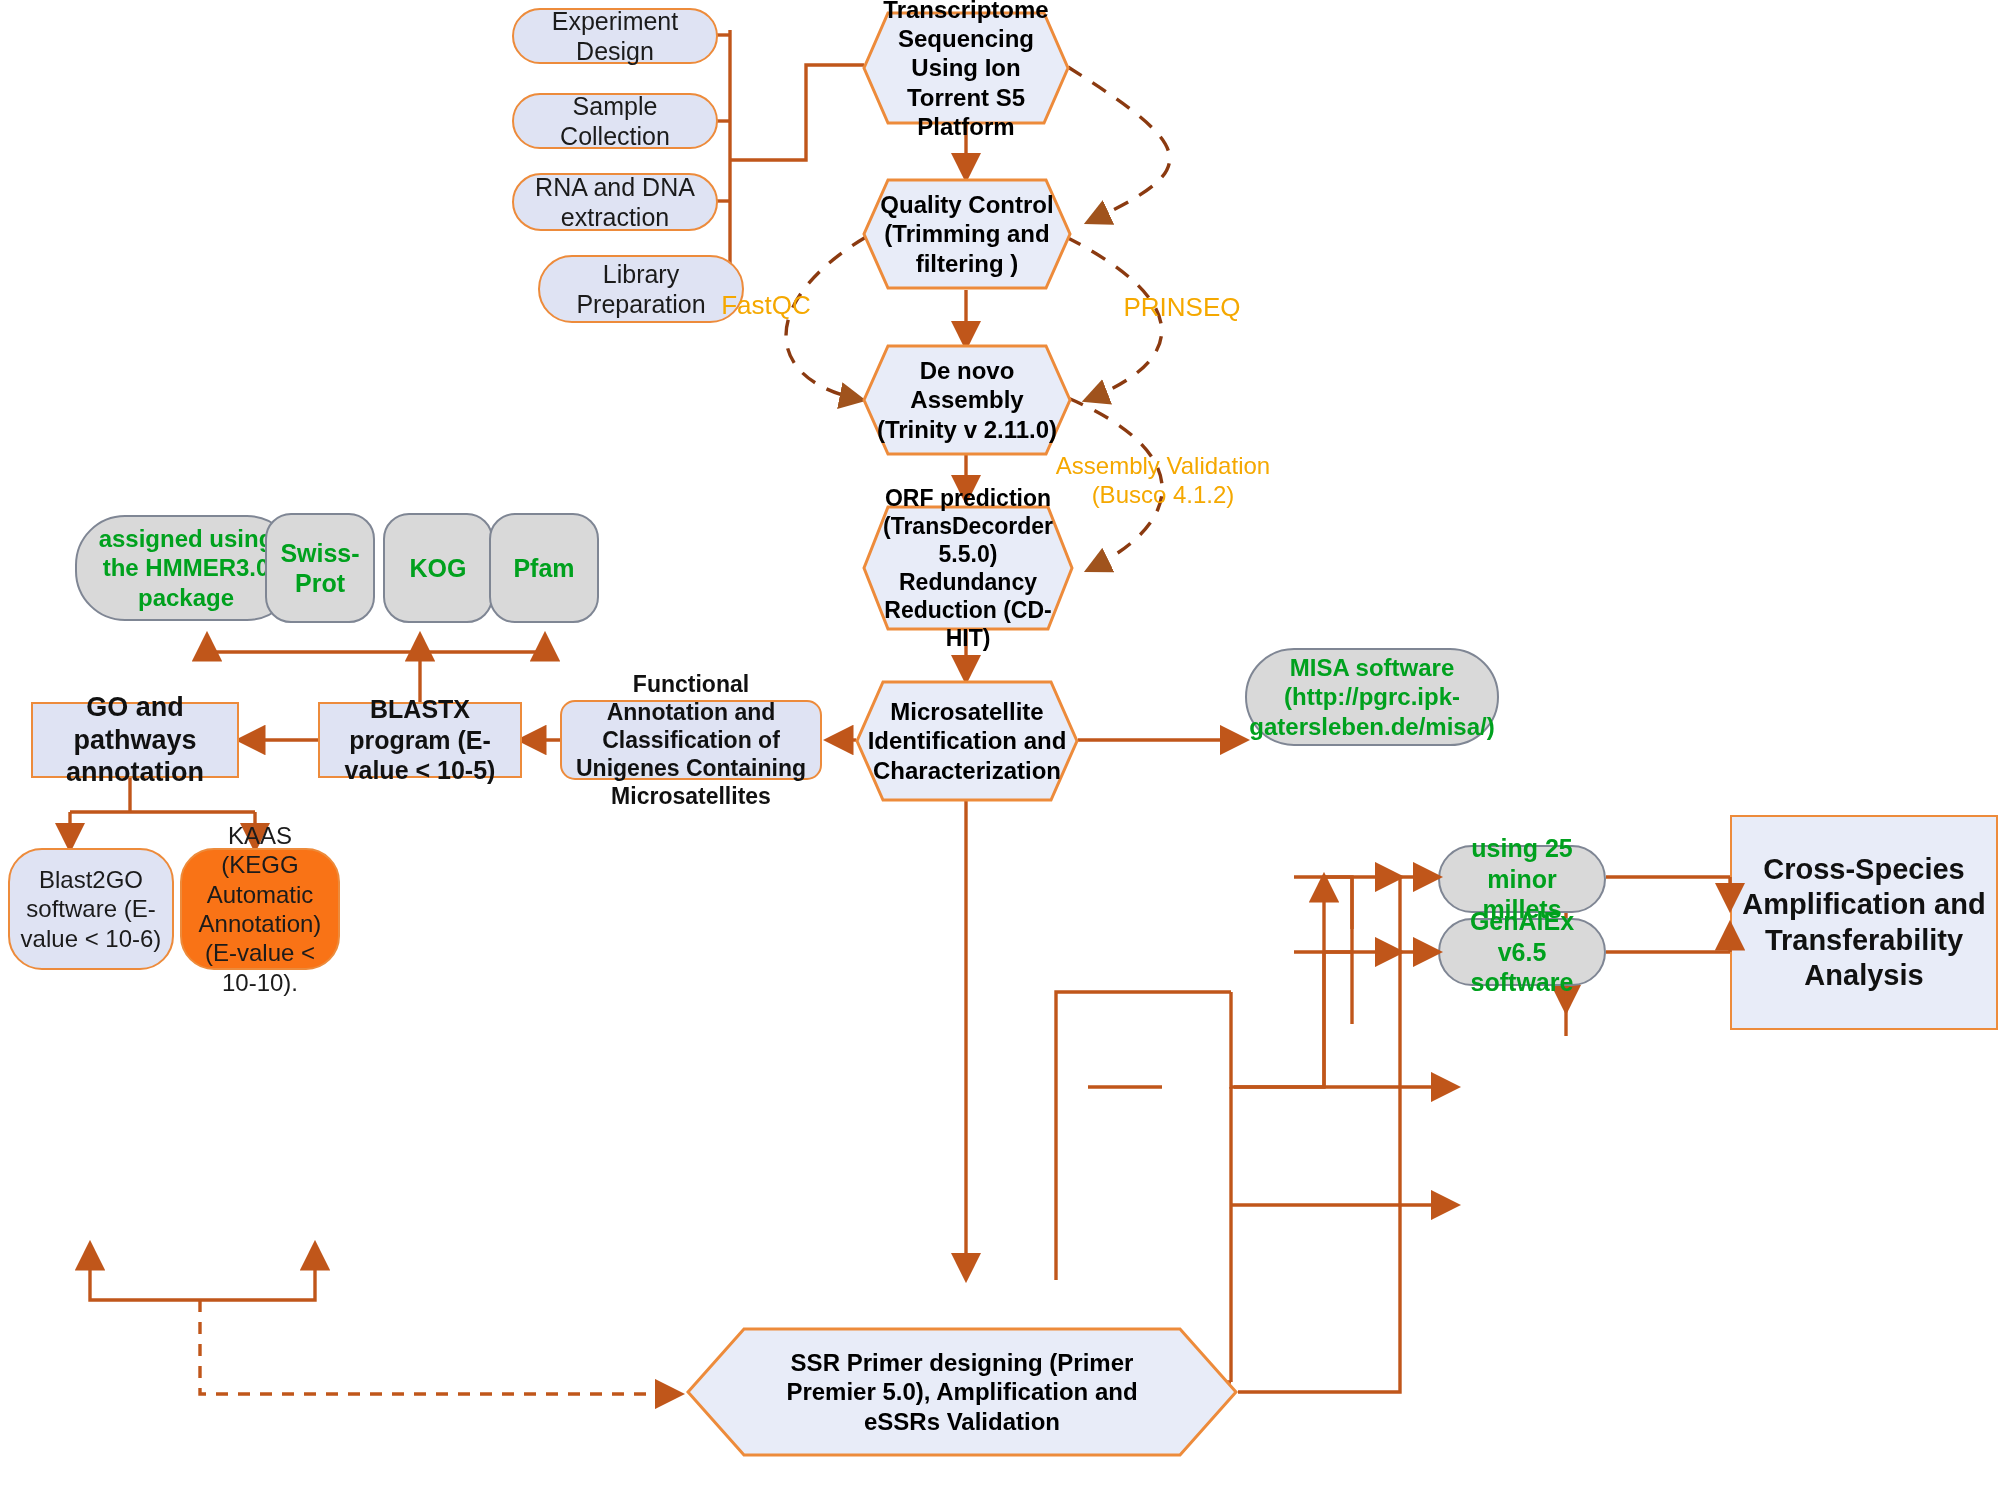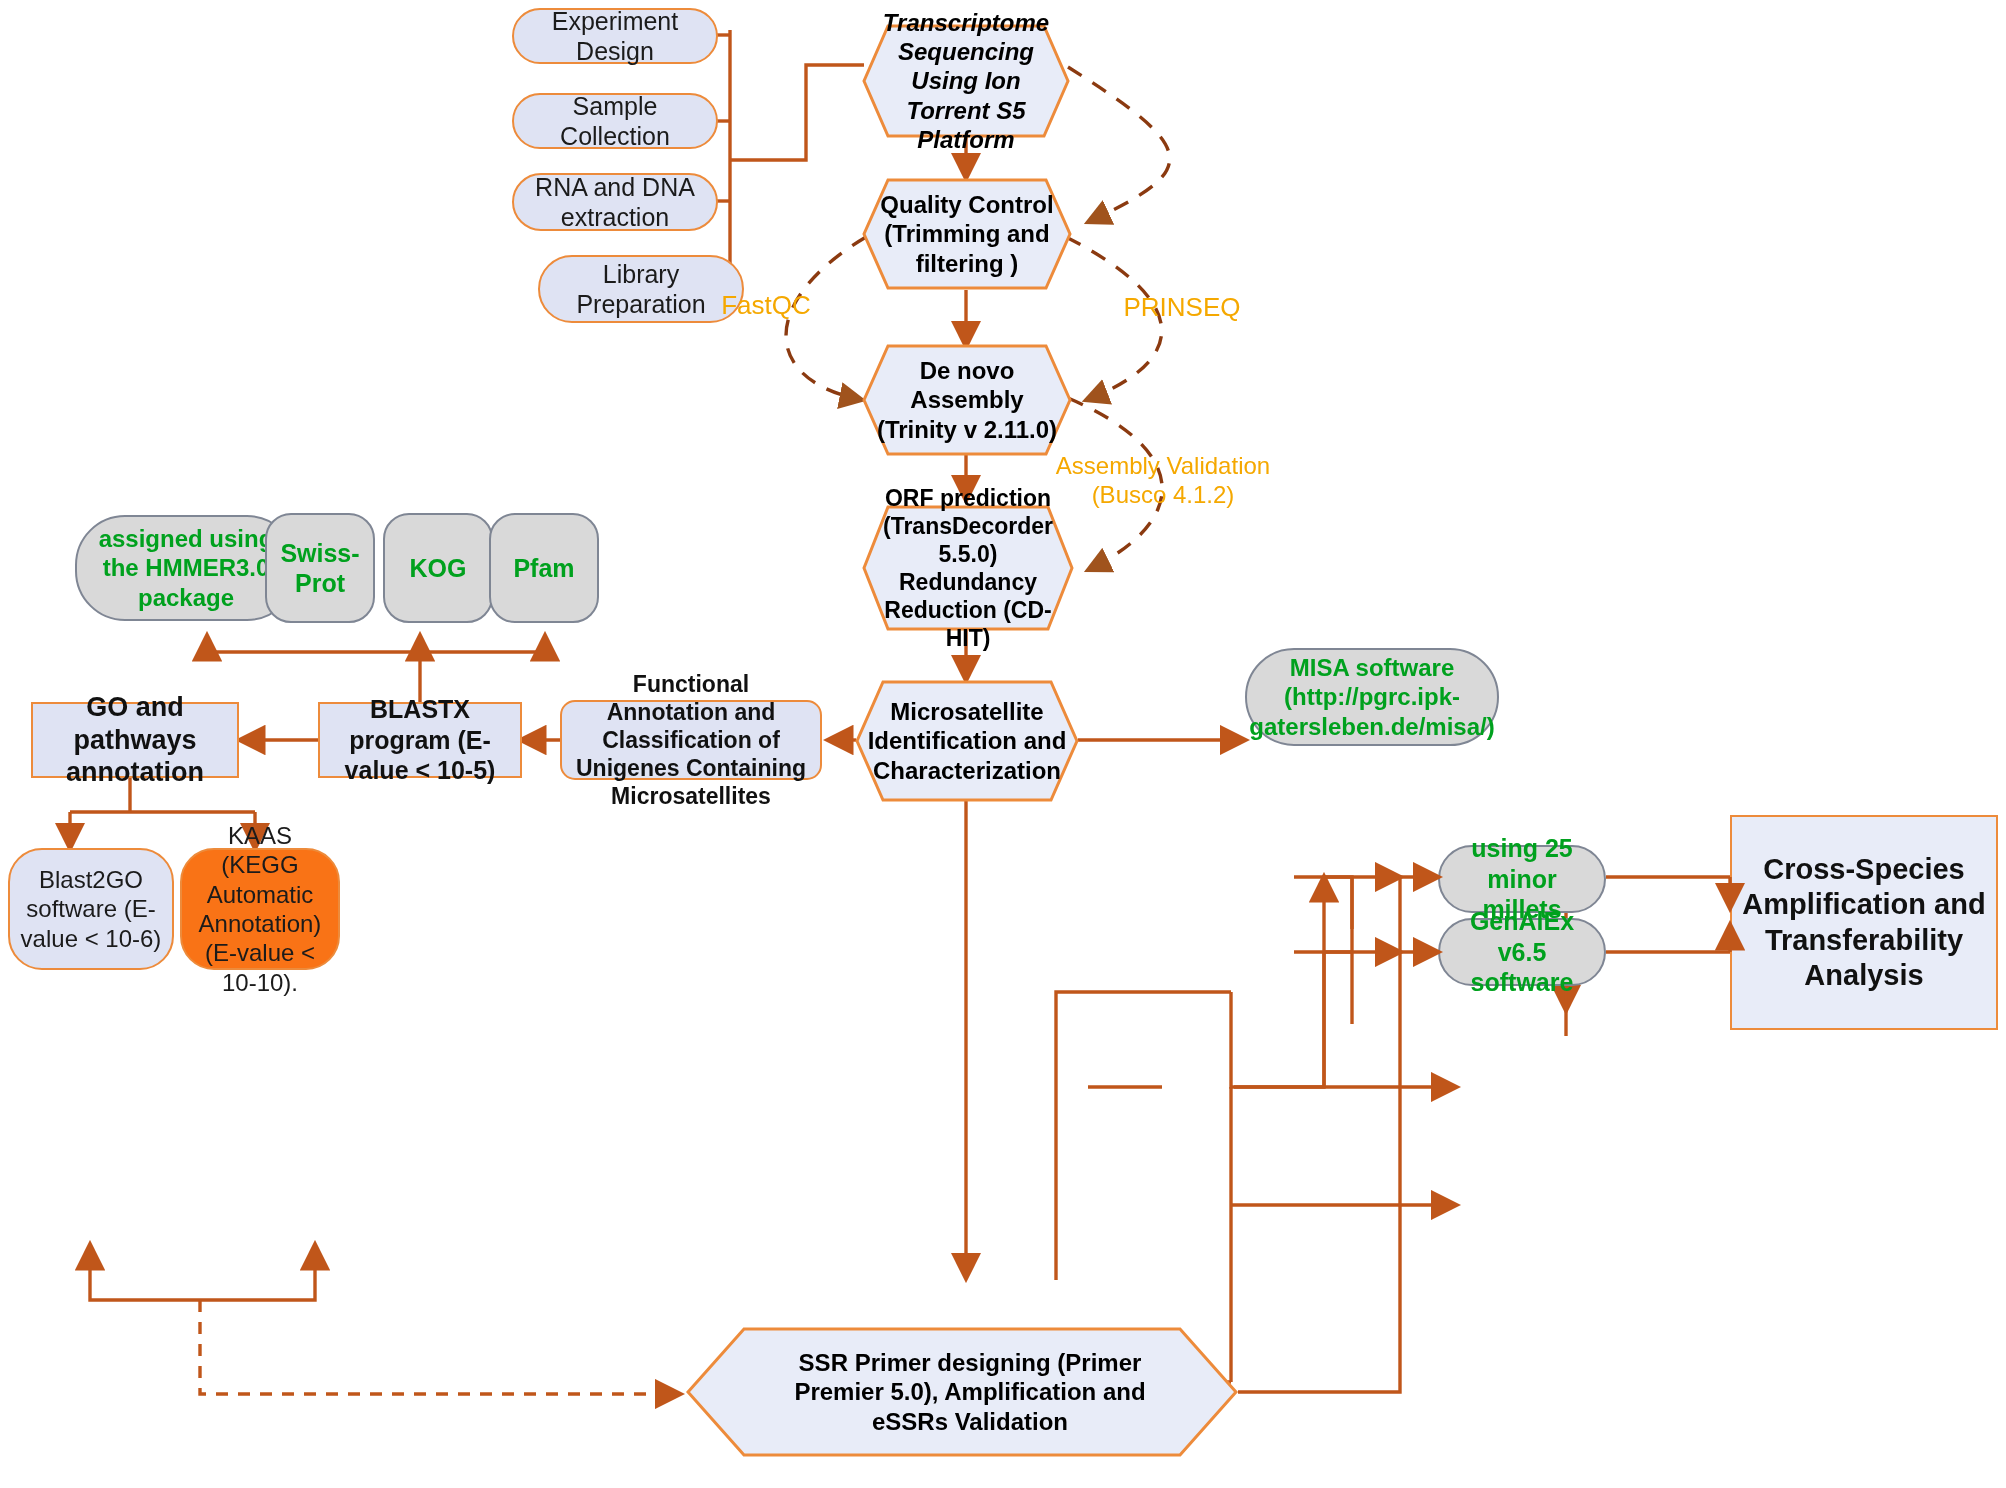--- a/index.html
+++ b/index.html
@@ -127,21 +127,21 @@
   <div class="node pill" style="left:512px;top:93px;width:206px;height:56px;">
     <span>Sample Collection</span>
   </div>
   <div class="node pill" style="left:512px;top:173px;width:206px;height:58px;">
     <span>RNA and DNA extraction</span>
   </div>
   <div class="node pill" style="left:538px;top:255px;width:206px;height:68px;align-items:center;">
     <span>Library Preparation</span>
   </div>
 
-  <div class="hexwrap" style="left:862px;top:24px;width:208px;height:114px;font-style:italic;">
+  <div class="hexwrap" style="left:862px;top:11px;width:208px;height:114px;">
     <svg width="208" height="114" style="position:absolute;left:0;top:0;">
       <polygon points="26,2 182,2 206,57 182,112 26,112 2,57" fill="#e8ecf8" stroke="#ED8B3B" stroke-width="3"></polygon>
     </svg>
     <div class="node" style="left:0;top:0;width:208px;height:114px;font-weight:bold;font-size:24px;">
       <span>Transcriptome Sequencing Using Ion Torrent S5 Platform</span>
     </div>
   </div>
 
   <div class="hexwrap" style="left:862px;top:178px;width:210px;height:112px;">
     <svg width="210" height="112" style="position:absolute;left:0;top:0;">
@@ -176,21 +176,21 @@
     </svg>
     <div class="node" style="left:0;top:0;width:224px;height:122px;font-weight:bold;font-size:24px;">
       <span>Microsatellite Identification and Characterization</span>
     </div>
   </div>
 
   <div class="hexwrap" style="left:686px;top:1327px;width:552px;height:130px;">
     <svg width="552" height="130" style="position:absolute;left:0;top:0;">
       <polygon points="58,2 494,2 550,65 494,128 58,128 2,65" fill="#e8ecf8" stroke="#ED8B3B" stroke-width="3"></polygon>
     </svg>
-    <div class="node" style="left:68px;top:0;width:432px;height:130px;font-weight:bold;font-size:24px;">
+    <div class="node" style="left:60px;top:0;width:432px;height:130px;font-weight:bold;font-size:24px;">
       <span>SSR Primer designing (Primer Premier 5.0), Amplification and eSSRs Validation</span>
     </div>
   </div>
 
   <div class="ann" style="left:676px;top:290px;width:180px;">
     <span>FastQC</span>
   </div>
   <div class="ann" style="left:1082px;top:292px;width:200px;">
     <span>PRINSEQ</span>
   </div>

